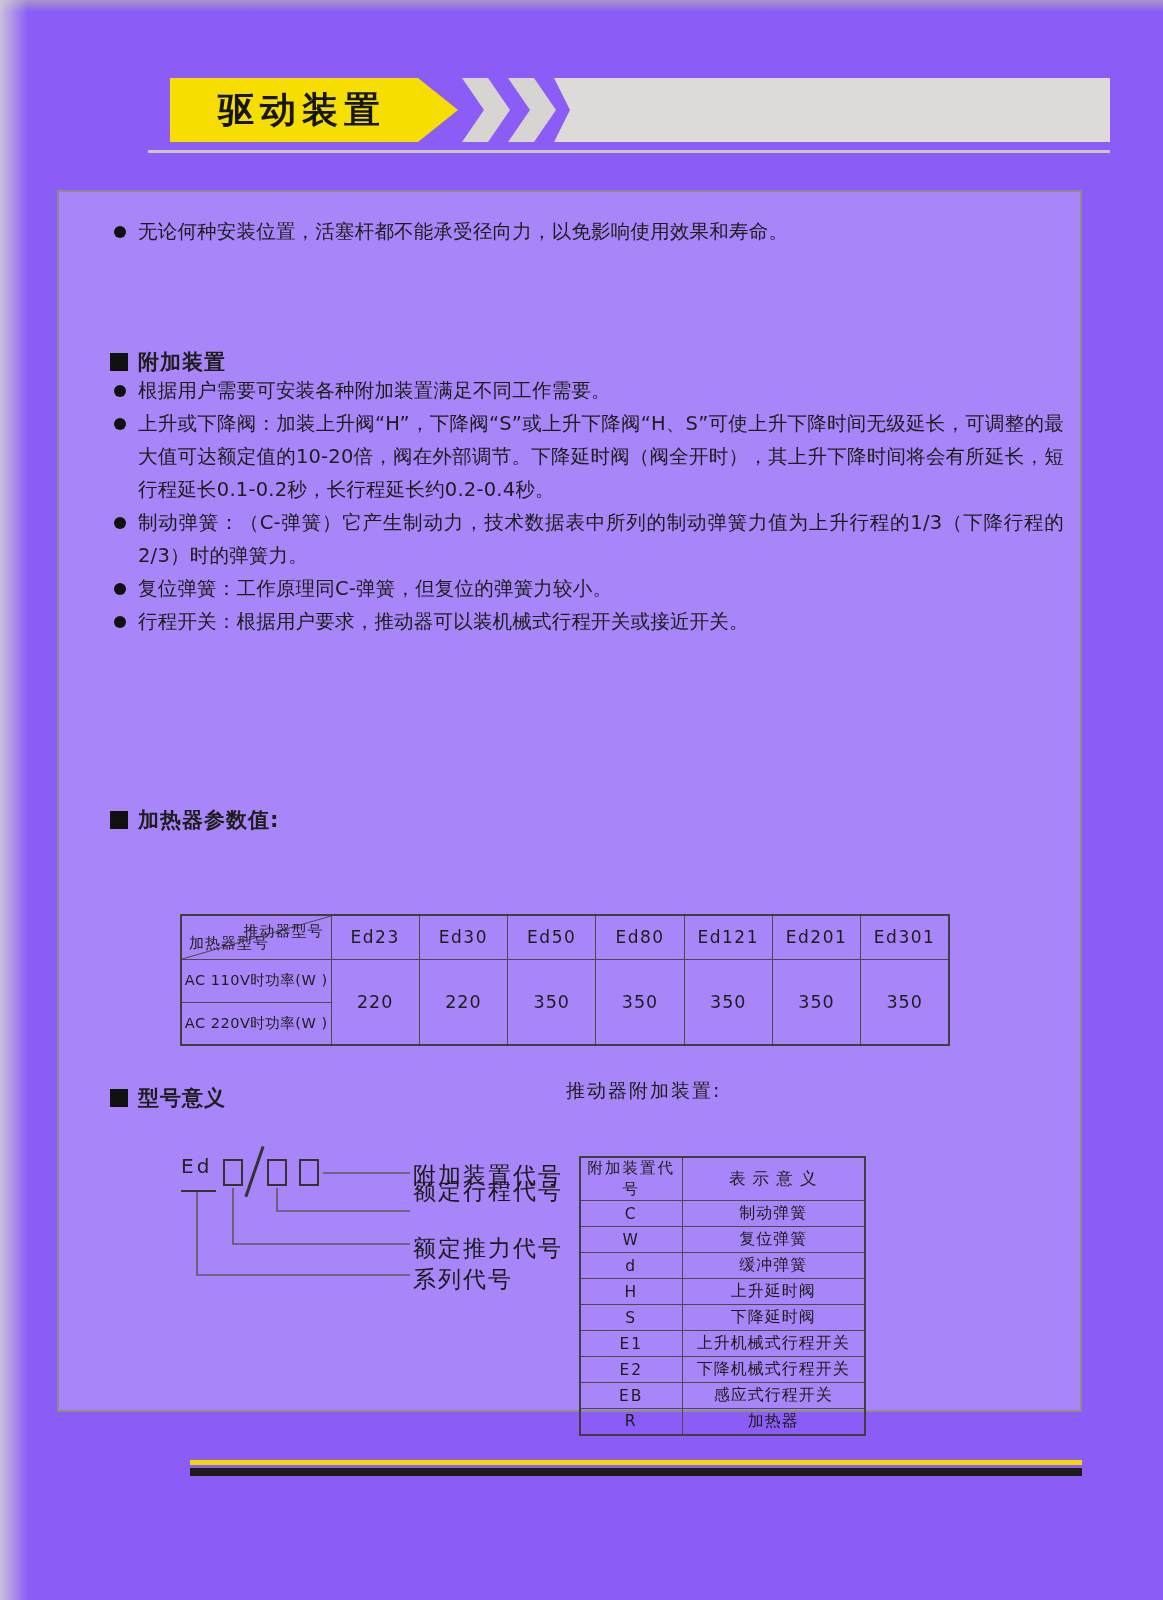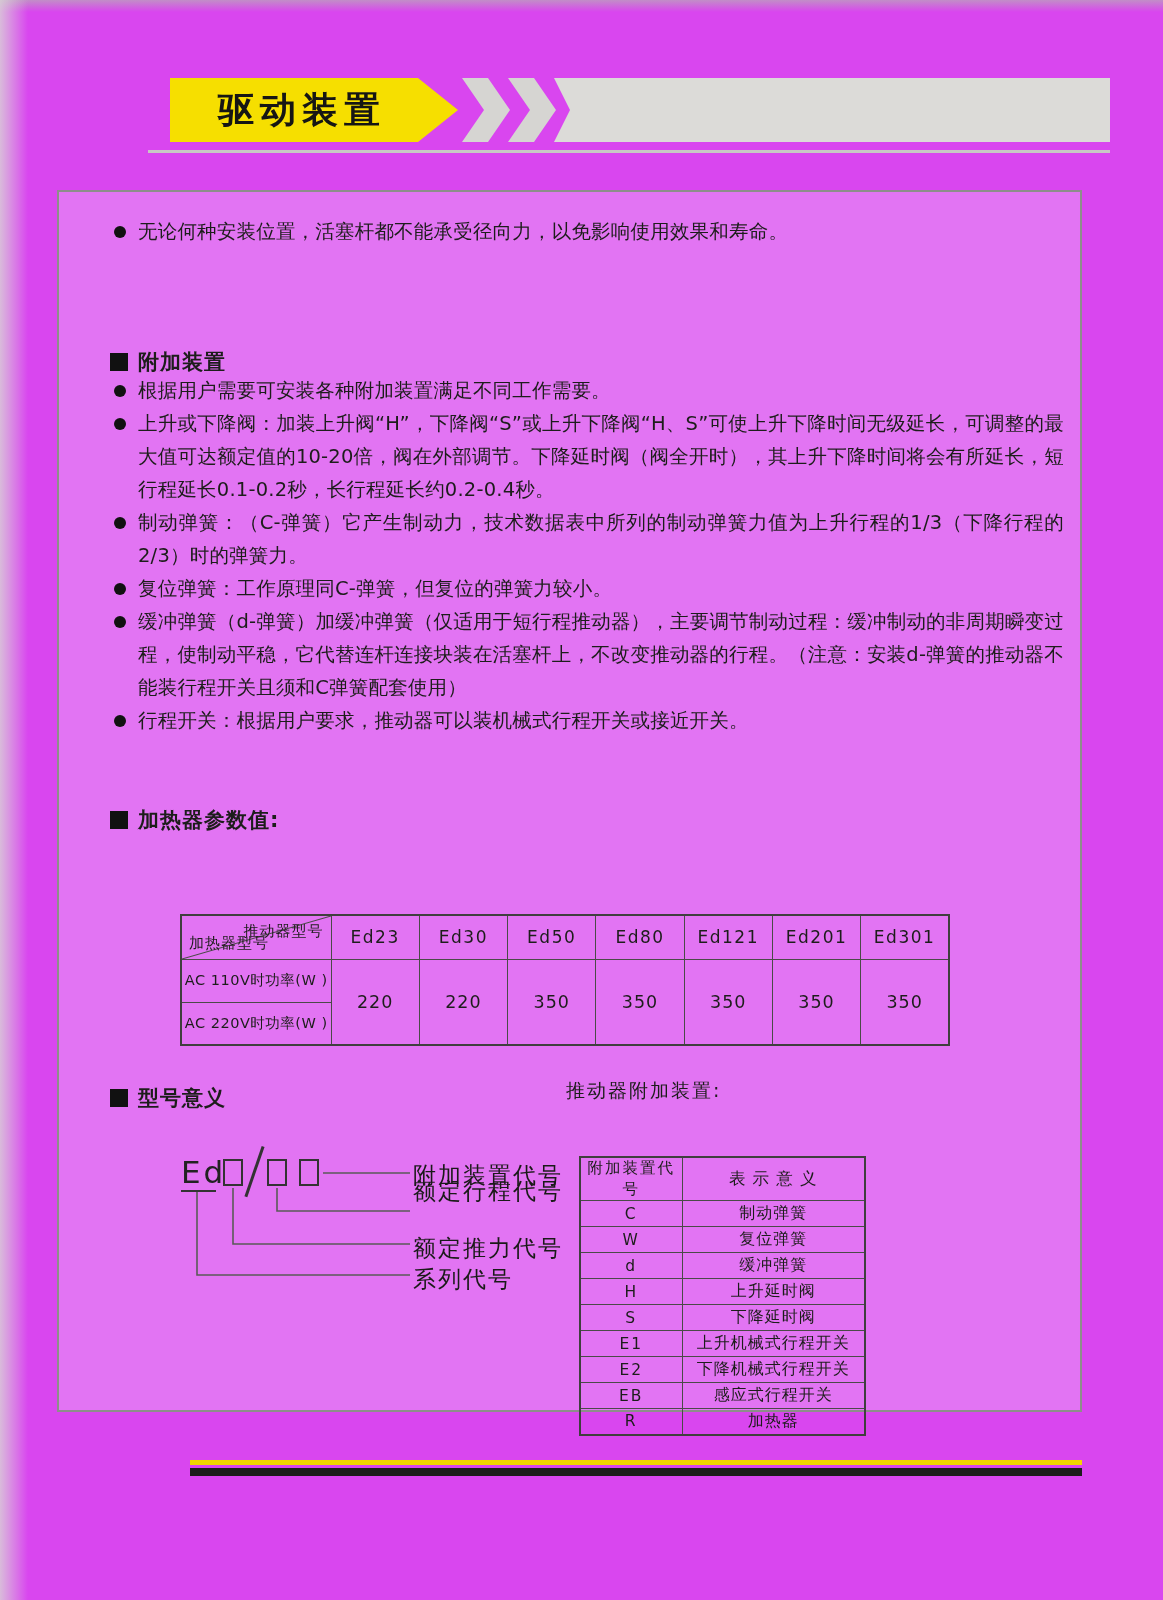--- a/index.html
+++ b/index.html
@@ -1,19 +1,19 @@
 <!DOCTYPE html>
 <html><head>
 <meta charset="utf-8">
 <style>
   * { margin:0; padding:0; box-sizing:border-box; }
   html,body { width:1163px; height:1600px; }
   body { font-family:"DejaVu Sans", sans-serif; color:#1d1d1b; }
 
-  .page { position:relative; width:1163px; height:1600px; background:#d946ef; overflow:hidden;padding-left:6px; }
+  .page { position:relative; width:1163px; height:1600px; background:#8b5cf6; overflow:hidden;padding-left:6px; }
   .page .edge-top { position:absolute; top:0; left:0; right:0; height:12px;
     background:linear-gradient(#b5b4b2, rgba(248,247,244,0)); opacity:.65; }
   .page .edge-left { position:absolute; top:0; left:0; bottom:0; width:28px;
     background:linear-gradient(to right, #d9d8d5, rgba(248,247,244,0)); opacity:.8; }
 
   
   .banner-yellow { position:absolute; left:170px; top:78px; width:288px; height:64px;
     background:#f6df00; clip-path:polygon(0 0, 248px 0, 288px 50%, 248px 100%, 0 100%);
     display:flex; align-items:center; justify-content:flex-start; }
   .banner-title { font-size:36px; font-weight:bold; letter-spacing:6px; color:#161614;
@@ -57,21 +57,21 @@
     font-weight:normal; }
   .heater-table .corner { width:150px; position:relative;
     background:linear-gradient(to bottom right, rgba(0,0,0,0) calc(50% - 1px), #4a4a47 50%, rgba(0,0,0,0) calc(50% + 1px)); }
   .heater-table .corner .tr { position:absolute; top:6px; right:7px; font-size:15px; letter-spacing:1px; }
   .heater-table .corner .bl { position:absolute; bottom:6px; left:7px; font-size:15px; letter-spacing:1px; }
   .heater-table .model { font-size:17px; letter-spacing:1.5px; height:44px; }
   .heater-table .rowlab { font-size:14.5px; letter-spacing:0.5px; height:43px; }
   .heater-table .val { font-size:17.5px; letter-spacing:1px; }
 
   
-  .model-prefix { position:absolute; left:181px; top:1154px; font-size:31px; letter-spacing:3px;
+  .model-prefix { position:absolute; left:181px; top:1154px; font-size:20px; letter-spacing:3px;
     color:#222; }
   .model-underline { position:absolute; left:181px; top:1190px; width:35px; height:2px; background:#333; }
   .code-box { position:absolute; top:1159px; width:20px; height:27px; border:2px solid #333; }
   #code-box-1 { left:223px; }
   #code-box-2 { left:267px; }
   #code-box-3 { left:299px; }
   .model-slash { position:absolute; left:253px; top:1145px; width:2.5px; height:53px;
     background:#333; transform:rotate(19deg); }
   .diagram-lines { position:absolute; left:170px; top:1140px; }
   .model-label { position:absolute; left:413px; font-size:23px; letter-spacing:2px; color:#1a1a18; }
@@ -117,21 +117,20 @@
 
   <div class="sec-title" id="addons-title">
     <span class="sec-square"></span>
     <span class="sec-text">附加装置</span>
   </div>
   <div class="bullets" id="addons-bullets">
     <div class="bullet">根据用户需要可安装各种附加装置满足不同工作需要。</div>
     <div class="bullet">上升或下降阀：加装上升阀“H”，下降阀“S”或上升下降阀“H、S”可使上升下降时间无级延长，可调整的最大值可达额定值的10-20倍，阀在外部调节。下降延时阀（阀全开时），其上升下降时间将会有所延长，短行程延长0.1-0.2秒，长行程延长约0.2-0.4秒。</div>
     <div class="bullet">制动弹簧：（C-弹簧）它产生制动力，技术数据表中所列的制动弹簧力值为上升行程的1/3（下降行程的2/3）时的弹簧力。</div>
     <div class="bullet">复位弹簧：工作原理同C-弹簧，但复位的弹簧力较小。</div>
-    <div class="bullet">缓冲弹簧（d-弹簧）加缓冲弹簧（仅适用于短行程推动器），主要调节制动过程：缓冲制动的非周期瞬变过程，使制动平稳，它代替连杆连接块装在活塞杆上，不改变推动器的行程。（注意：安装d-弹簧的推动器不能装行程开关且须和C弹簧配套使用）</div>
     <div class="bullet">行程开关：根据用户要求，推动器可以装机械式行程开关或接近开关。</div>
   </div>
 
   <div class="sec-title" id="heater-title">
     <span class="sec-square"></span>
     <span class="sec-text">加热器参数值:</span>
   </div>
 
   <table class="heater-table">
     <tbody>

